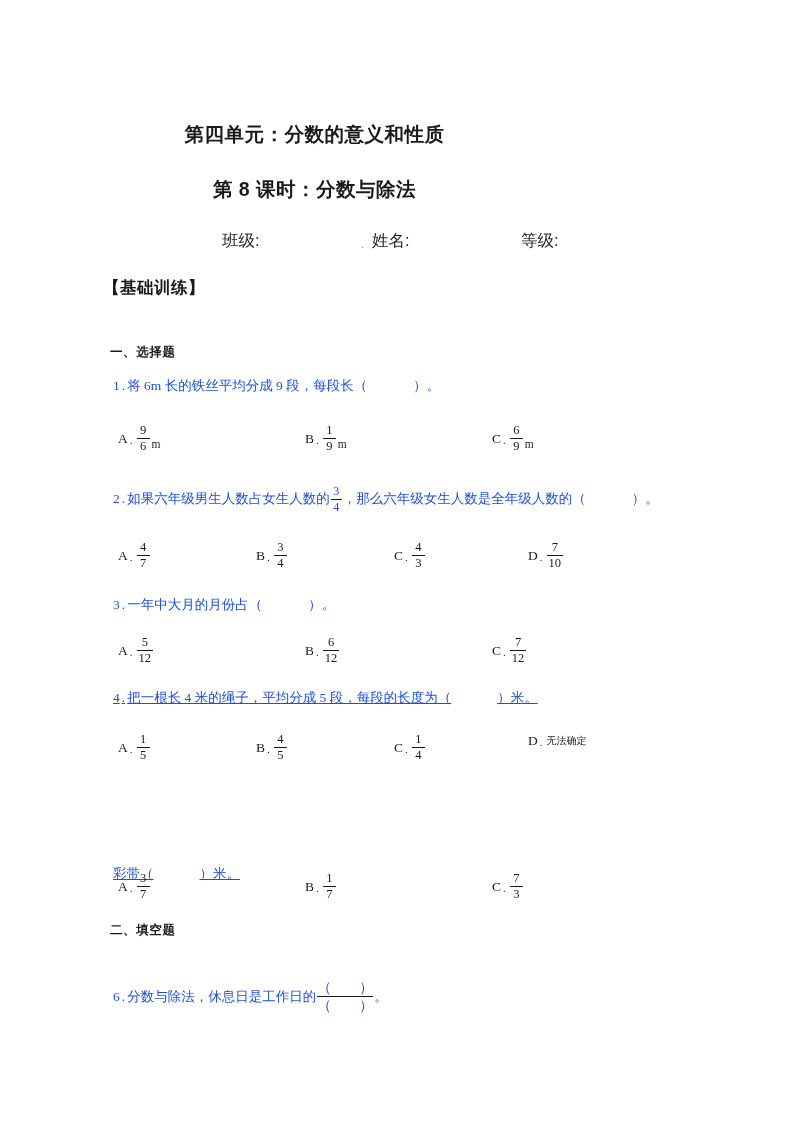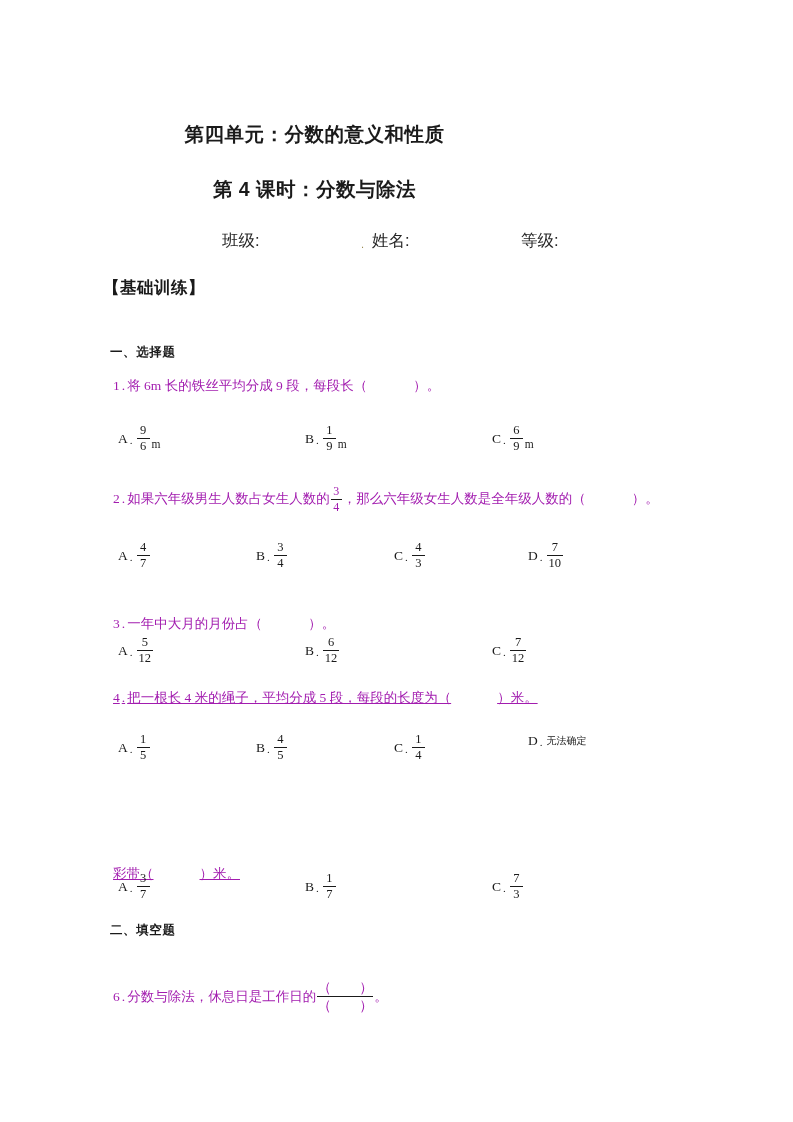--- a/index.html
+++ b/index.html
@@ -70,21 +70,21 @@
   }
   .sub-1 { top: 328px; }
   .sub-2 { top: 906px; }
 
   
   .q {
     position: absolute;
     left: 113px;
     font-family: "Liberation Serif", "DejaVu Serif", serif;
     font-size: 13.5px;
-    color: #a21caf;
+    color: #1d4ed8;
     white-space: nowrap;
     line-height: 1.5;
   }
   .q .num { font-family: "Liberation Serif", serif; }
   .q .sep { margin: 0 2px; }
 
   
   .opts { position: absolute; left: 0; right: 0; }
   .opt {
     position: absolute;
@@ -150,21 +150,21 @@
   }
   .frac-blank .pbox { white-space: nowrap; }
   .frac-blank .bar { display:block; width: 100%; height: 1px; background:#1a1a1a; margin: 1px 0; }
 </style>
 </head>
 <body>
 
 <div class="page">
 
   <div class="doc-title title-1">第四单元：分数的意义和性质</div>
-  <div class="doc-title title-2">第 4 课时：分数与除法</div>
+  <div class="doc-title title-2">第 8 课时：分数与除法</div>
 
   <div class="idline">
     <span class="cell c-class">班级:</span>
     <span class="cell c-dot">.</span>
     <span class="cell c-name">姓名:</span>
     <span class="cell c-grade">等级:</span>
   </div>
 
   <div class="section-brace">【基础训练】</div>
 
@@ -245,21 +245,21 @@
       <span class="lbl">D</span>
       <span class="dot">.</span>
       <span class="frac">
         <span class="num-top">7</span>
         <span class="bar"></span>
         <span class="den">10</span>
       </span>
     </div>
   </div>
 
-  <div class="q" style="top:598px;">
+  <div class="q" style="top:579px;">
     <span class="num">3</span><span class="sep">.</span><span>一年中大月的月份占（</span><span style="display:inline-block;width:46px;"></span><span>）。</span>
   </div>
   <div class="opts" style="top:620px;">
     <div class="opt" style="left:118px;">
       <span class="lbl">A</span>
       <span class="dot">.</span>
       <span class="frac">
         <span class="num-top">5</span>
         <span class="bar"></span>
         <span class="den">12</span>

